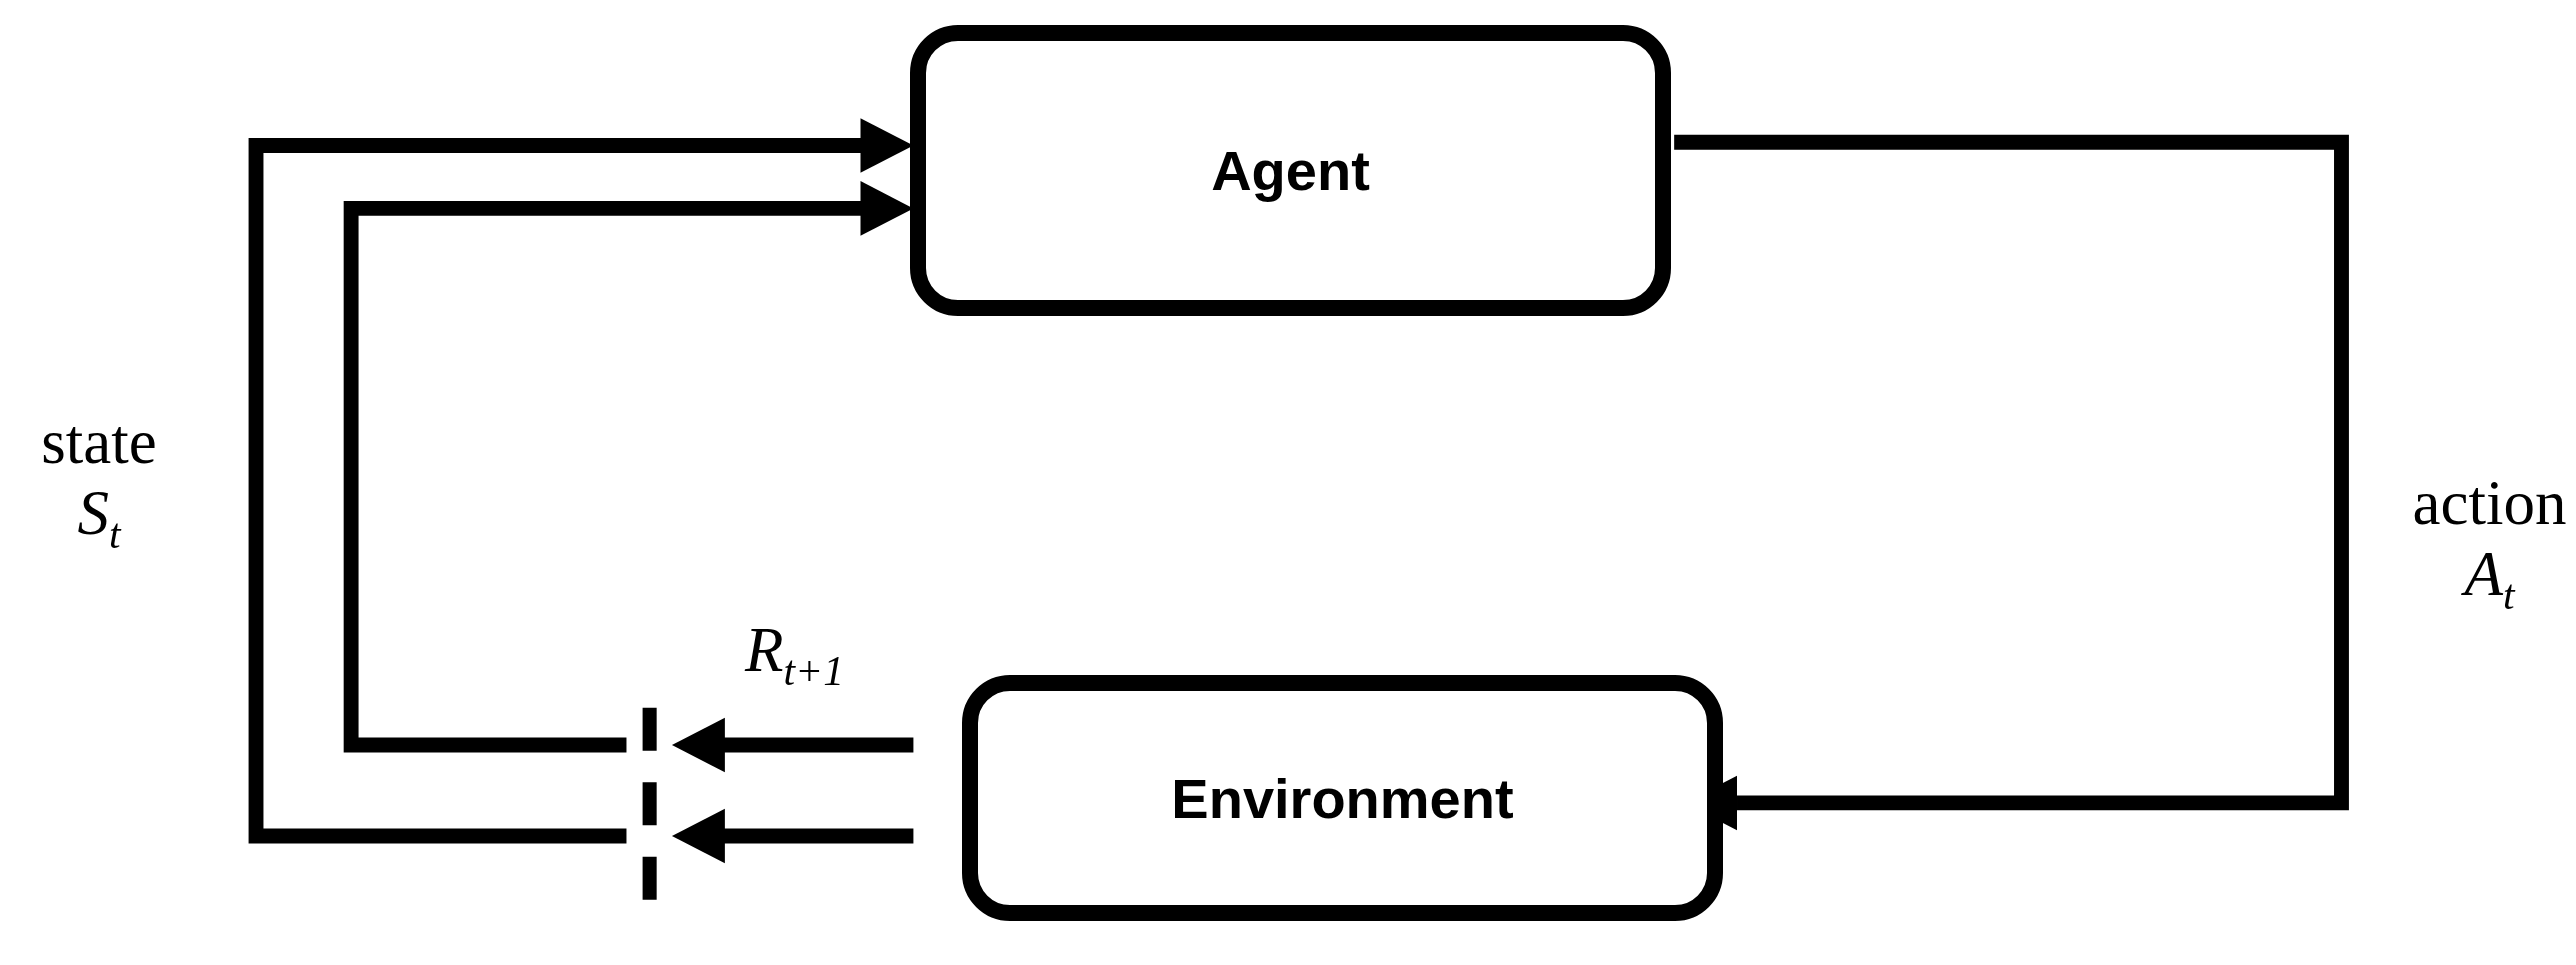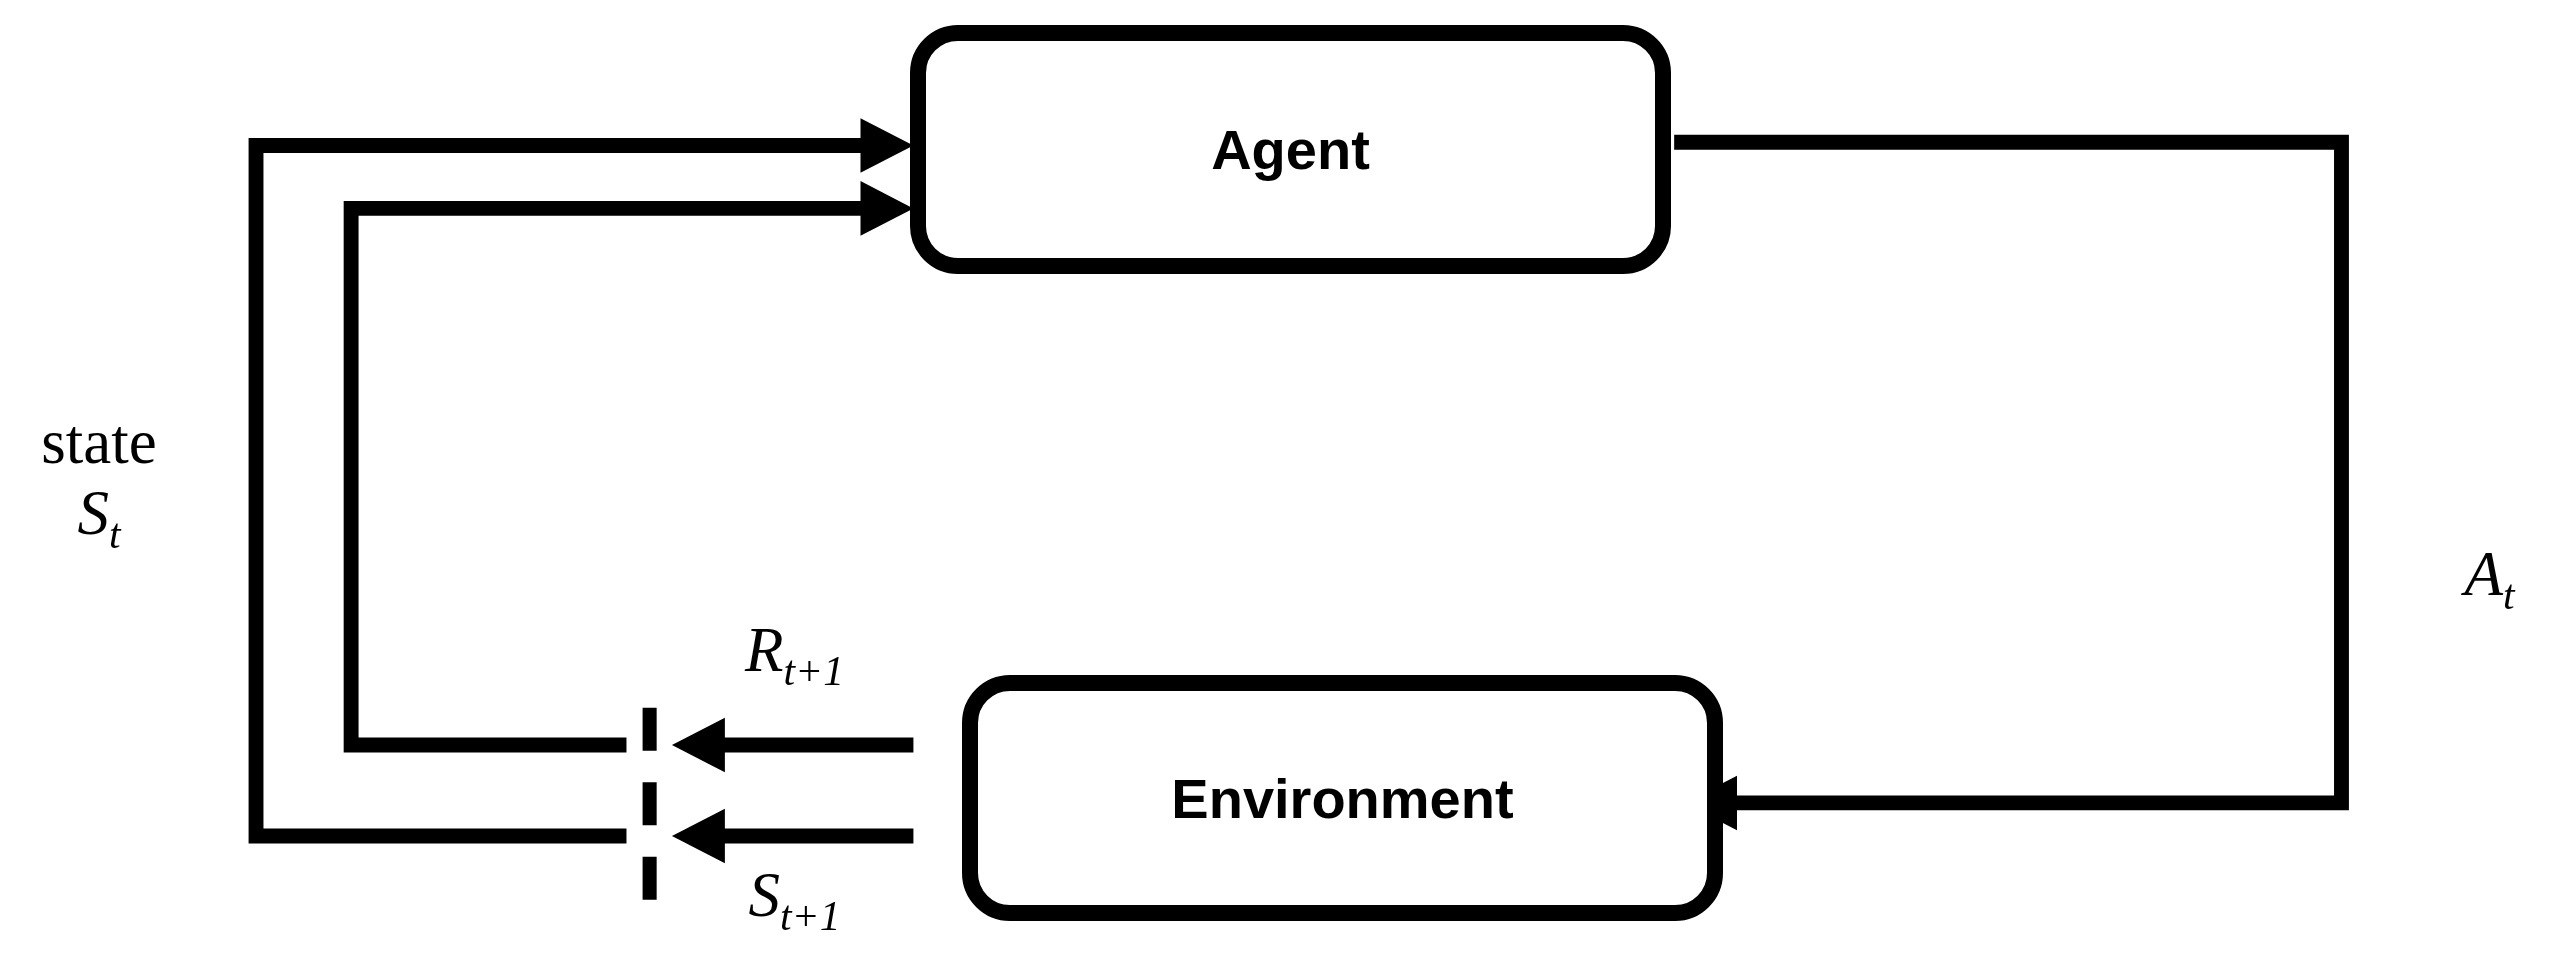--- a/index.html
+++ b/index.html
@@ -28,21 +28,21 @@
     align-items: center;
     justify-content: center;
   }
   .node-box .node-label {
     font-family: "Liberation Sans", sans-serif;
     font-weight: bold;
     font-size: 56px;
     color: var(--ink);
     letter-spacing: 0px;
   }
-  .box-agent { left: 910px; top: 25px; width: 761px; height: 249px; }
+  .box-agent { left: 910px; top: 25px; width: 761px; height: 291px; }
   .box-environment { left: 962px; top: 675px; width: 761px; height: 246px; }
   .side-label {
     position: absolute;
     text-align: center;
     font-size: 63px;
     line-height: 1.12;
     color: var(--ink);
   }
   .math { font-style: italic; }
   .math sub {
@@ -102,26 +102,23 @@
     <span class="node-label">Environment</span>
   </div>
 
   <div class="side-label lbl-state">
     <span>state</span><br>
     <span class="math"><span>S</span><sub>t</sub></span>
   </div>
 
 
   <div class="side-label lbl-action">
-    <br>
+    <span>action</span><br>
     <span class="math"><span>A</span><sub>t</sub></span>
   </div>
 
   <div class="side-label lbl-next-reward">
     <span class="math"><span>R</span><sub>t+1</sub></span>
   </div>
 
-  <div class="side-label lbl-next-state">
-    <span class="math"><span>S</span><sub>t+1</sub></span>
-  </div>
 
 </div>
 
 
 </body></html>

